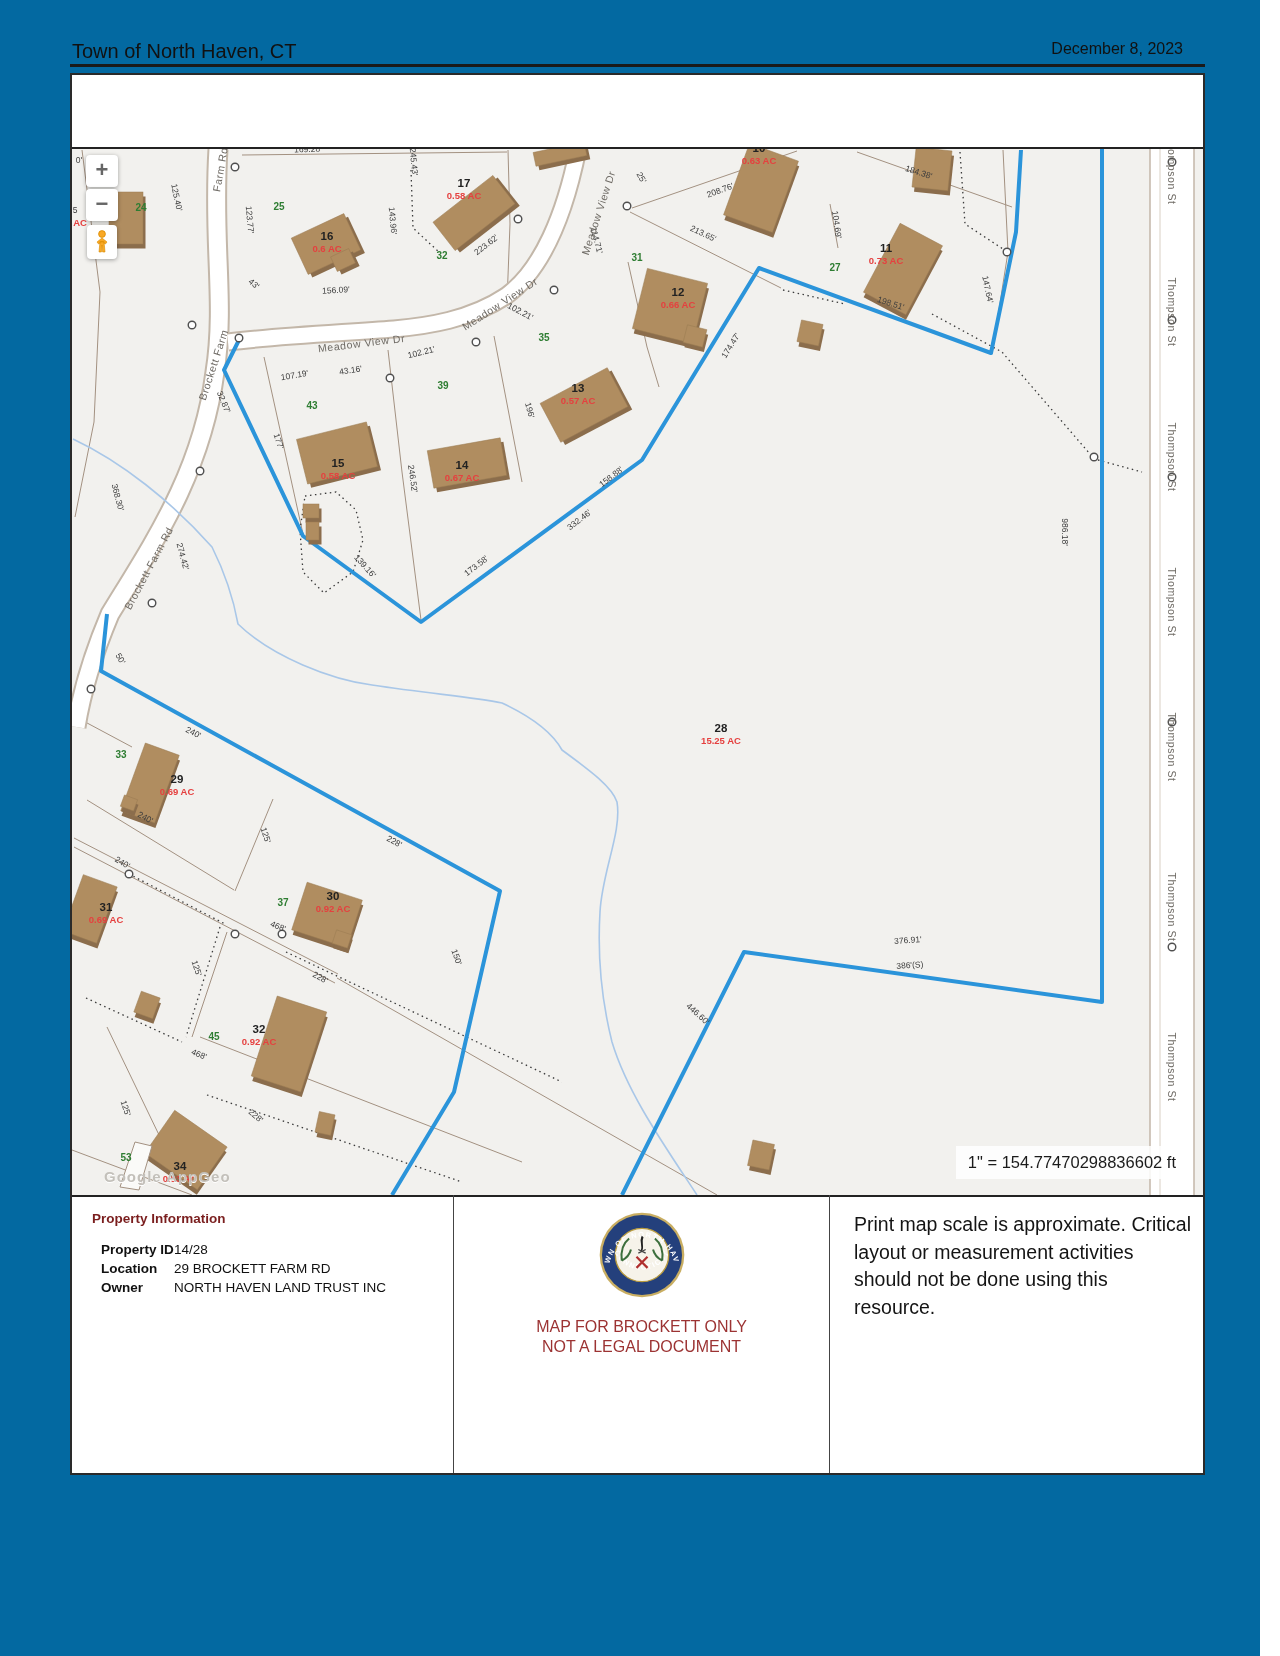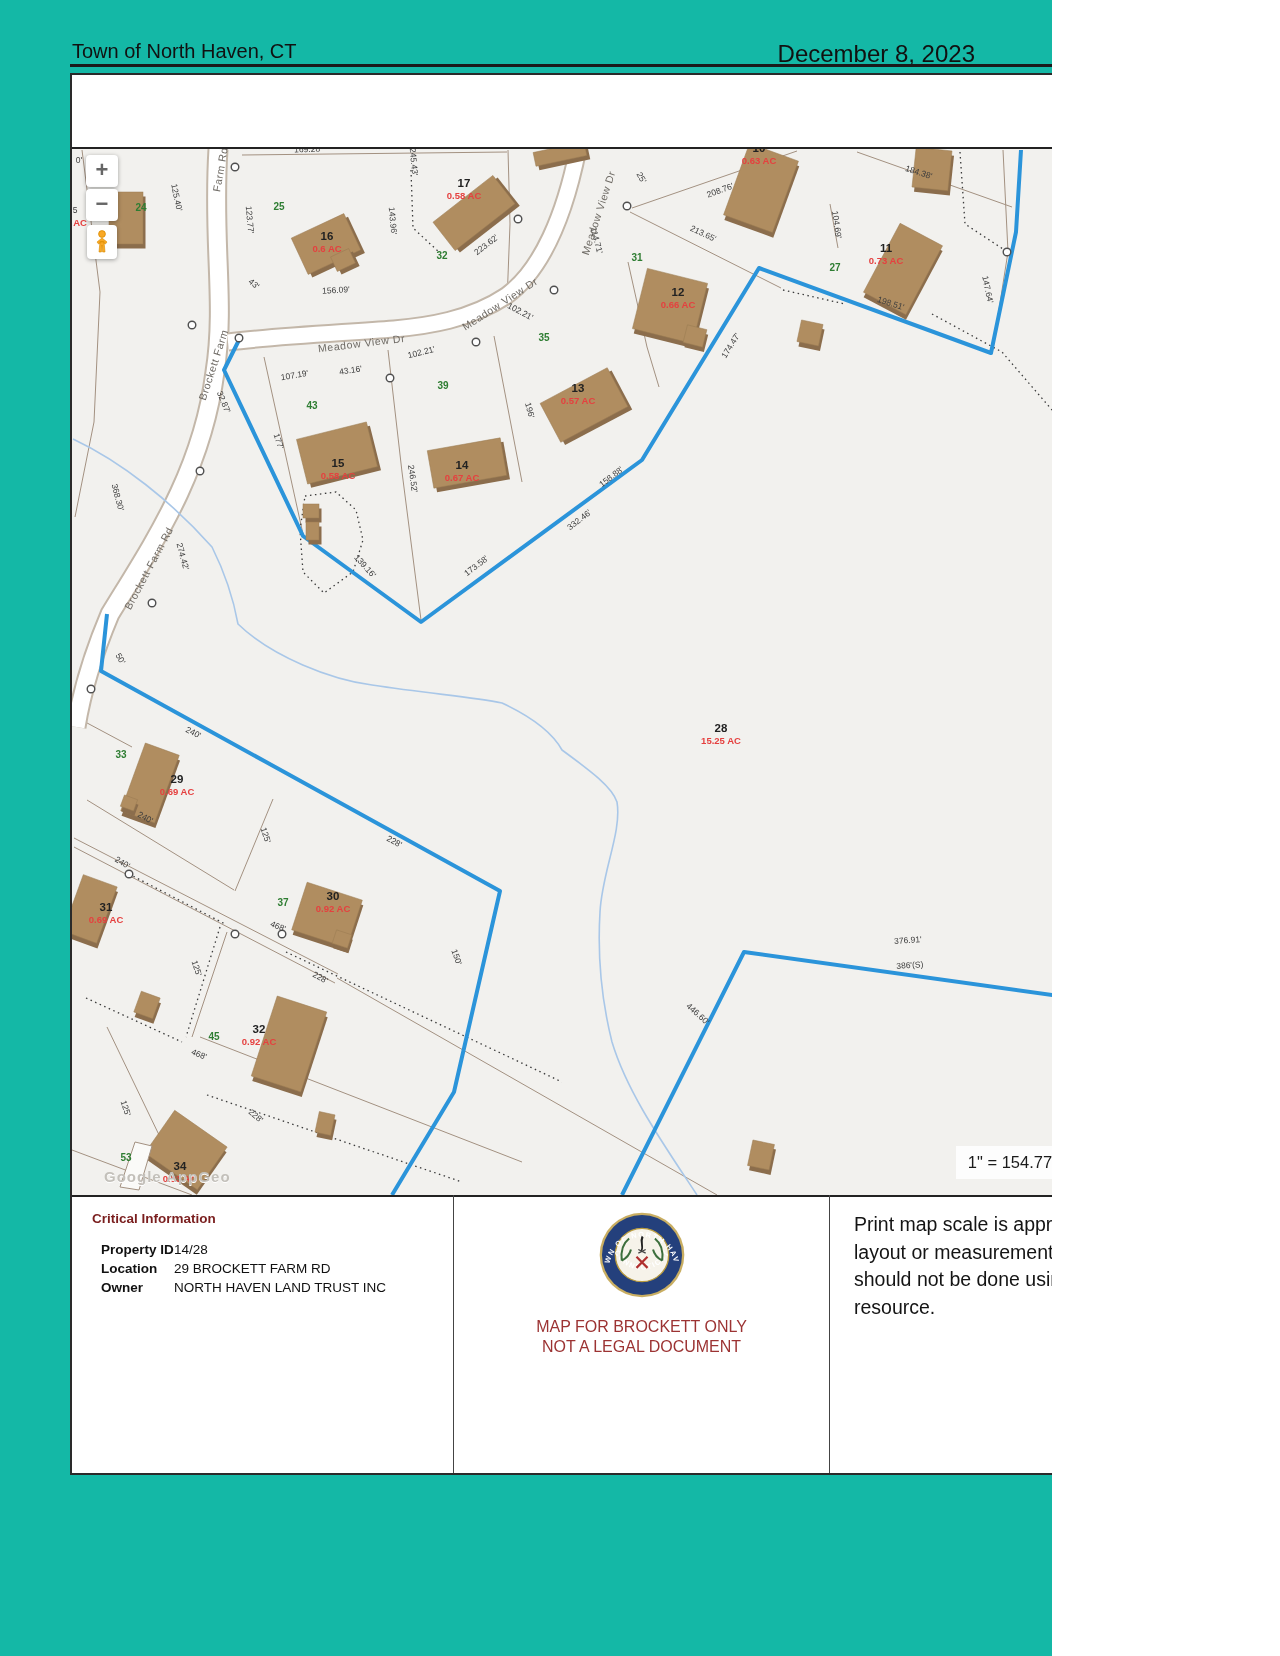--- a/index.html
+++ b/index.html
@@ -1,18 +1,18 @@
 <!DOCTYPE html>
 <html><head>
 <meta charset="utf-8">
 <style>
   html,body{margin:0;padding:0;background:#fff;}
-  .page{position:relative;width:1052px;height:1656px;background:#14b8a6;font-family:"Liberation Sans",sans-serif;overflow:hidden;}
+  .page{position:relative;width:1260px;height:1656px;background:#0369a1;font-family:"Liberation Sans",sans-serif;overflow:hidden;}
   .hdr-title{position:absolute;left:72px;top:40px;font-size:20px;color:#111;}
-  .hdr-date{position:absolute;right:77px;top:40px;font-size:24px;color:#111;}
+  .hdr-date{position:absolute;right:77px;top:40px;font-size:16px;color:#111;}
   .hdr-rule{position:absolute;left:70px;top:64px;width:1135px;height:3px;background:#1a1a1a;}
   .pagebox{position:absolute;left:70px;top:73px;width:1131px;height:1398px;border:2px solid #2a2a2a;background:#fff;}
   .maparea{position:absolute;left:0;top:72px;width:1131px;height:1046px;background:#f2f1ee;border-top:2px solid #222;border-bottom:2px solid #222;overflow:hidden;box-sizing:content-box;}
   .maparea svg.mapsvg{position:absolute;left:0;top:0;}
   .dim{font-size:8.5px;fill:#3d3d3d;text-anchor:middle;}
   .lot{font-size:10px;font-weight:bold;fill:#2e7d32;text-anchor:middle;}
   .pnum{font-size:11.5px;font-weight:bold;fill:#222;text-anchor:middle;}
   .pac{font-size:9.5px;font-weight:bold;fill:#e5403f;text-anchor:middle;}
   .road{font-size:10.5px;fill:#6e6a64;letter-spacing:.6px;text-anchor:middle;}
   .scalebox{position:absolute;right:15px;bottom:16px;background:rgba(255,255,255,.85);padding:7px 12px;font-size:16.5px;color:#1b1b1b;}
@@ -348,21 +348,21 @@
       <div class="pegbox">
         <svg width="16" height="24" viewBox="0 0 16 24">
           <circle cx="8" cy="4" r="3.4" fill="#f9a825" stroke="#d98c00" stroke-width=".8"></circle>
           <path d="M8 8 L3 12 L4.6 14 L8 11.6 L11.4 14 L13 12 Z M6 11.5 L5 22 L7.4 22 L8 15 L8.6 22 L11 22 L10 11.5 Z" fill="#f9a825" stroke="#d98c00" stroke-width=".6"></path>
         </svg>
       </div>
     </div>
 
     <div class="panels">
       <div class="panel p-left">
-        <div class="pi-head">Critical Information</div>
+        <div class="pi-head">Property Information</div>
         <div class="pi-row">
           <div class="pi-lab">Property ID</div>
           <div>14/28</div>
         </div>
         <div class="pi-row">
           <div class="pi-lab">Location</div>
           <div>29 BROCKETT FARM RD</div>
         </div>
         <div class="pi-row">
           <div class="pi-lab">Owner</div>

